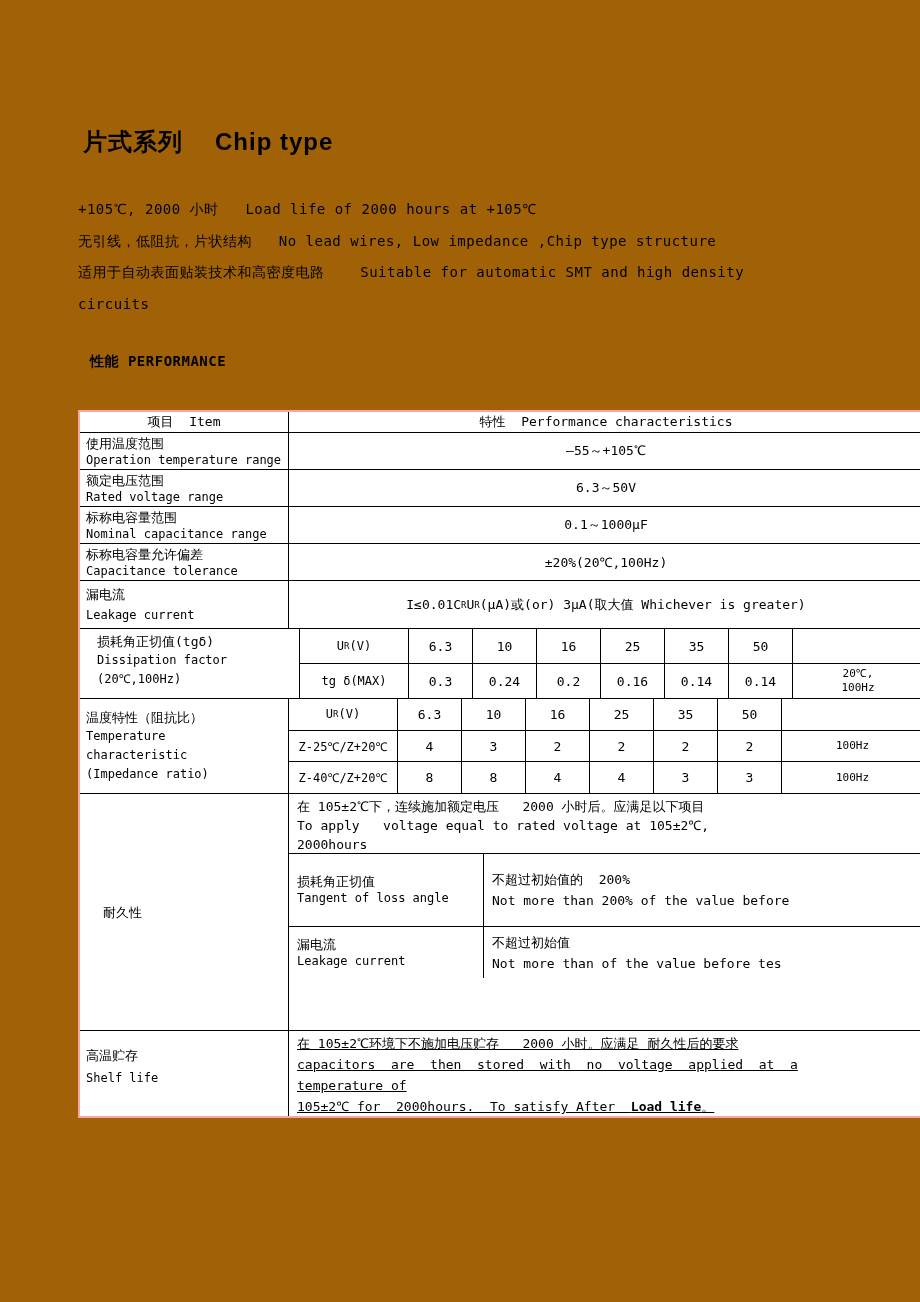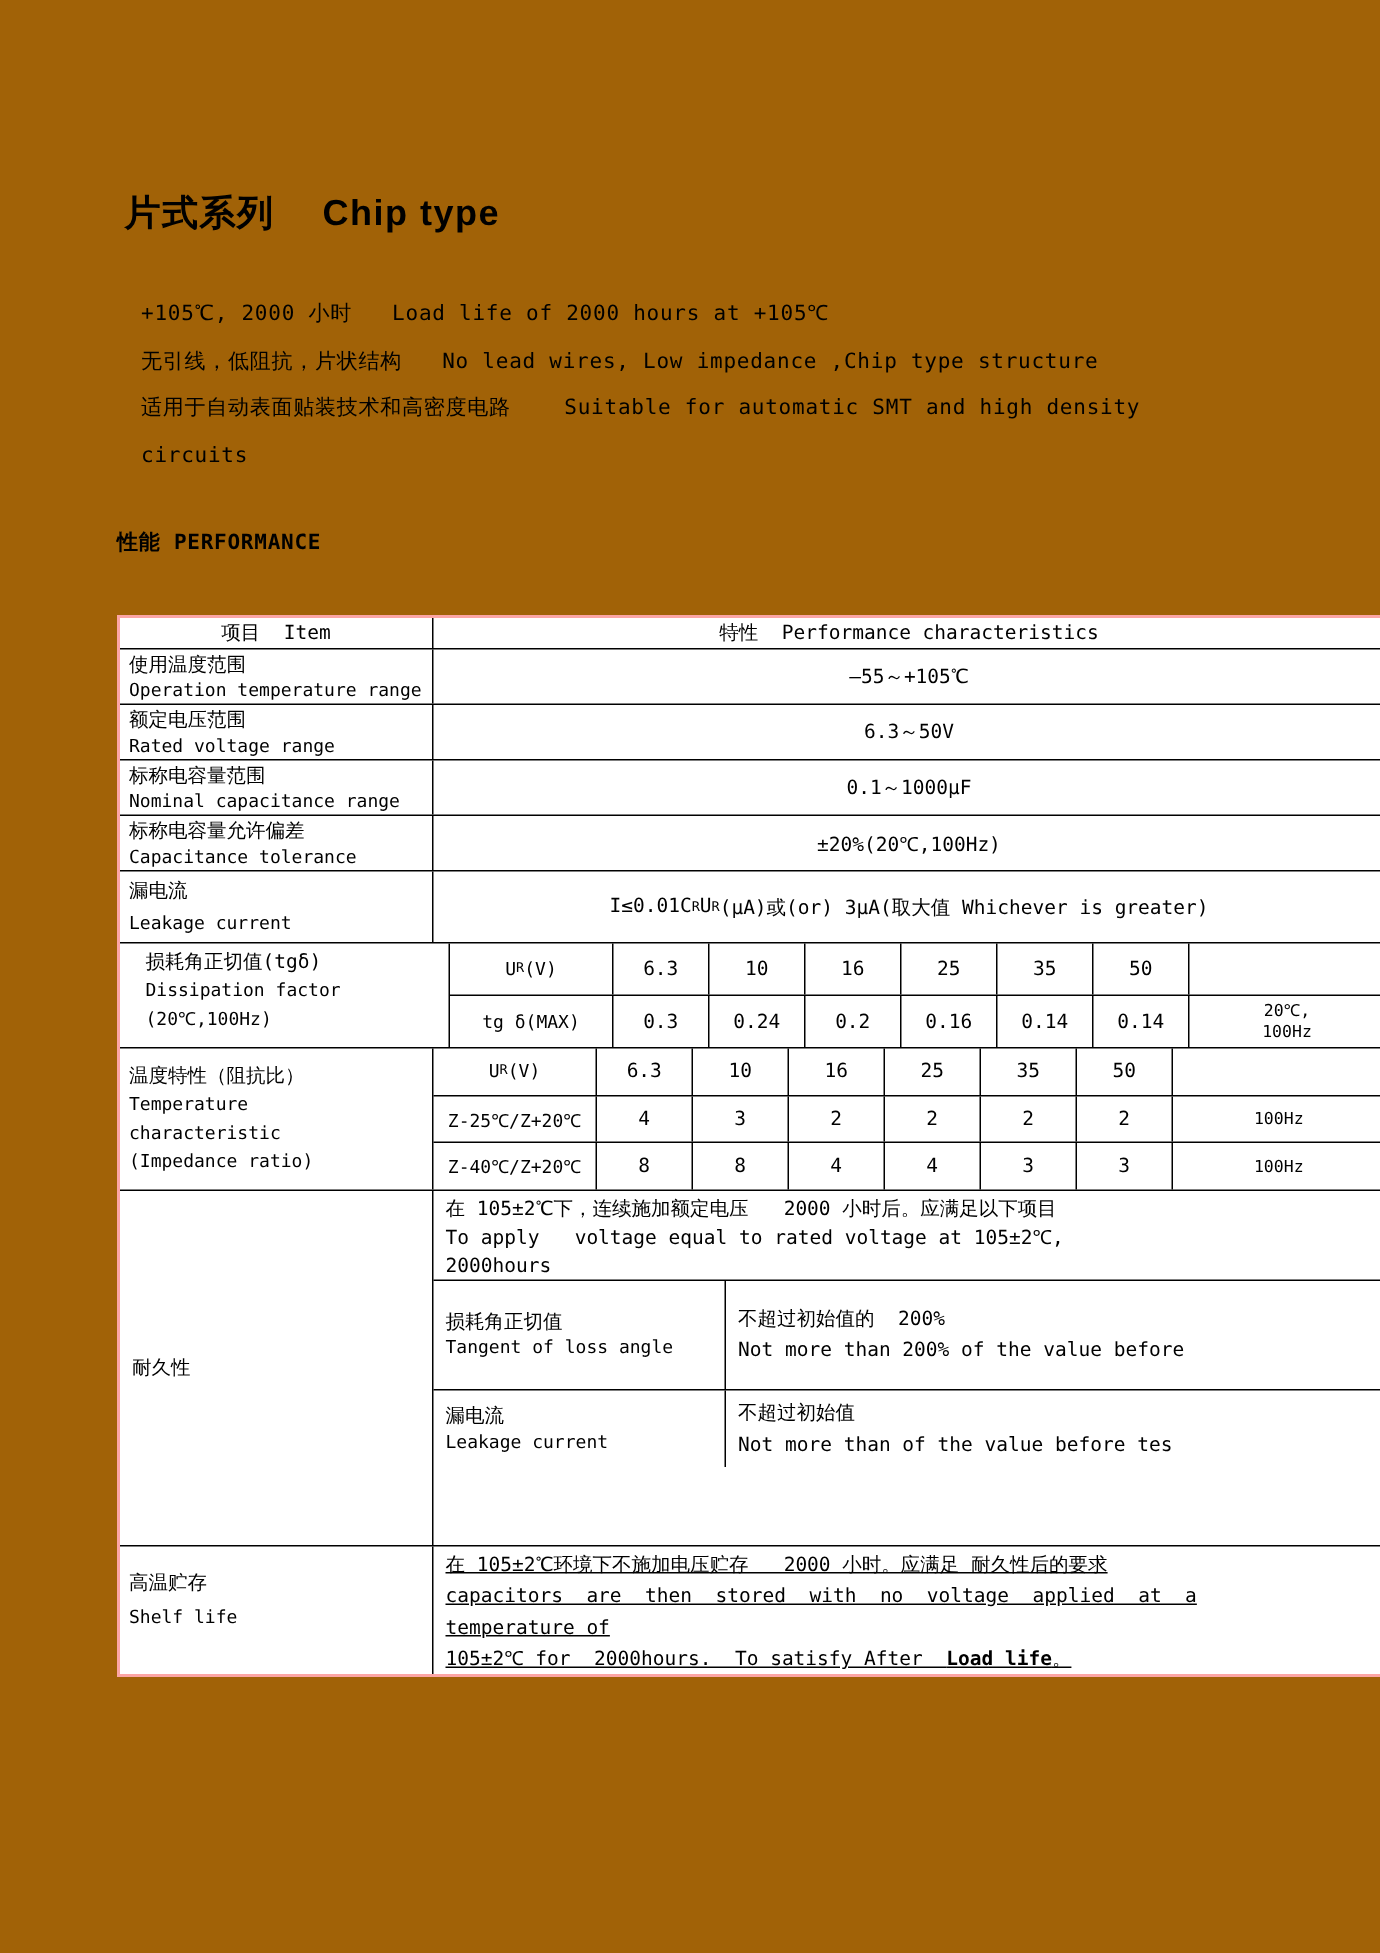--- a/index.html
+++ b/index.html
@@ -15,24 +15,24 @@
   .pre { white-space: pre-wrap; }
 
   .title {
     position: absolute; left: 83px; top: 126px;
     font-family: "Liberation Sans", "DejaVu Sans", sans-serif;
     font-size: 24px; font-weight: bold; letter-spacing: 1px;
   }
   .t-en { margin-left: 32px; }
 
   .intro { position: absolute; left: 78px; top: 199px; font-size: 14px; letter-spacing: 0.5px; }
-  .intro p { margin: 0 0 10px 16px; line-height: 21.5px; }
+  .intro p { margin: 0 0 10px 0; line-height: 21.5px; }
 
   .section {
-    position: absolute; left: 78px; top: 353px;
+    position: absolute; left: 90px; top: 353px;
     font-size: 14px; font-weight: bold; letter-spacing: 0.5px;
   }
 
   
   .ptable {
     position: absolute; left: 78px; top: 410px;
     width: 847px; border: 2px solid #fca5a5;
     font-size: 13px; background: #fff;
   }
   .trow { display: flex; align-items: stretch; border-bottom: 1px solid #000; }
@@ -49,21 +49,21 @@
   .c-char { flex: 1; min-width: 0; }
   .center { display: flex; align-items: center; justify-content: center; text-align: center; }
   .lbl-cn { font-size: 13px; line-height: 17px; }
   .lbl-en { font-size: 12px; line-height: 16px; }
   .c-item.lk { padding-top: 4px; }
   .c-item.lk .lbl-cn, .c-item.lk .lbl-en { line-height: 20px; }
   .c-item.d3 { padding-top: 3px; }
   .c-item.d3 .lbl-cn, .c-item.d3 .lbl-en { line-height: 19px; }
   .c-item.t4 { padding-top: 9px; }
   .c-item.t4 .lbl-cn, .c-item.t4 .lbl-en { line-height: 19px; }
-  .c-item.endlbl { display: flex; align-items: center; padding-left: 8px; font-size: 13px; }
+  .c-item.endlbl { display: flex; align-items: center; padding-left: 23px; font-size: 13px; }
   .c-item.shelflbl { padding-top: 13px; }
   .c-item.shelflbl .lbl-cn, .c-item.shelflbl .lbl-en { line-height: 23px; }
 
   
   .sub { display: flex; flex-direction: column; }
   .srow { display: flex; flex: 1; border-bottom: 1px solid #000; min-height: 0; }
   .srow:last-child { border-bottom: none; }
   .sc {
     width: 64px; border-right: 1px solid #000;
     display: flex; align-items: center; justify-content: center;

